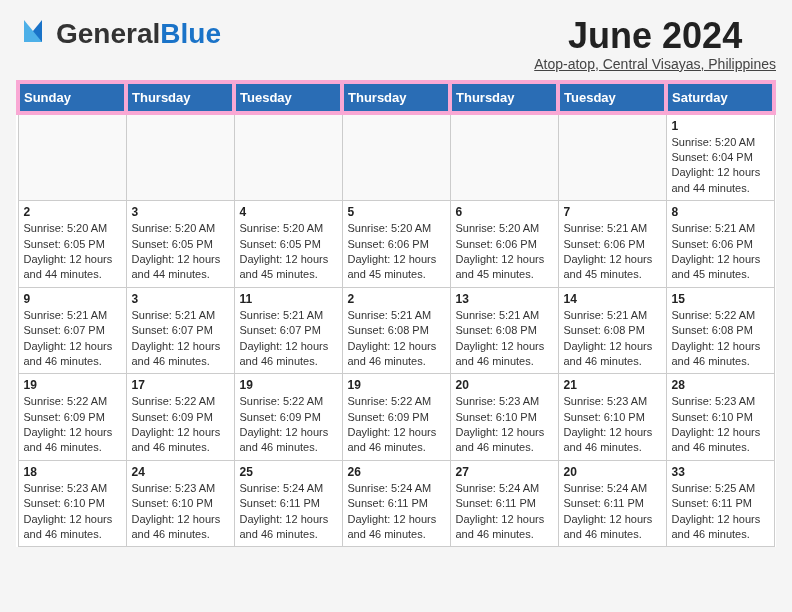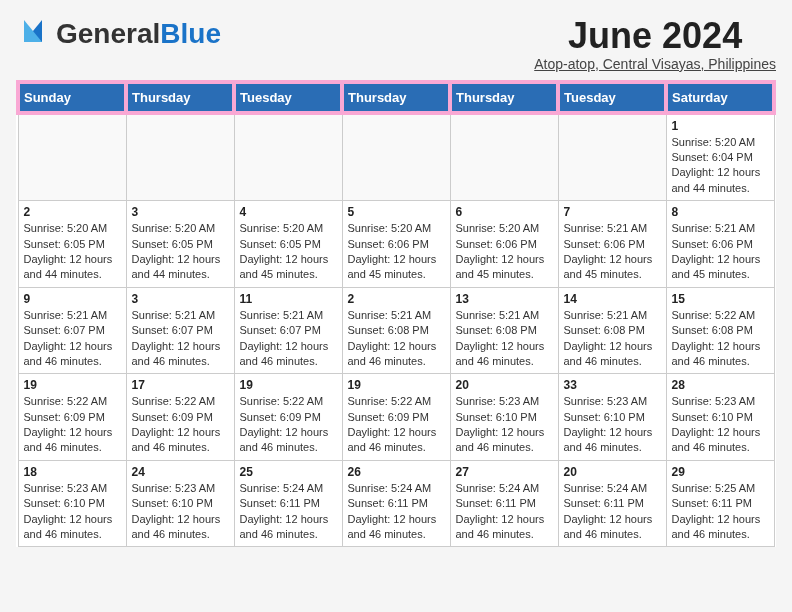--- a/index.html
+++ b/index.html
@@ -197,52 +197,52 @@
         </td>
         <td>
           <span class="day-number">19</span>
           <div class="day-info">Sunrise: 5:22 AM<br>Sunset: 6:09 PM<br>Daylight: 12 hours and 46 minutes.</div>
         </td>
         <td>
           <span class="day-number">20</span>
           <div class="day-info">Sunrise: 5:23 AM<br>Sunset: 6:10 PM<br>Daylight: 12 hours and 46 minutes.</div>
         </td>
         <td>
+          <span class="day-number">21</span>
+          <div class="day-info">Sunrise: 5:23 AM<br>Sunset: 6:10 PM<br>Daylight: 12 hours and 46 minutes.</div>
+        </td>
+        <td>
+          <span class="day-number">28</span>
+          <div class="day-info">Sunrise: 5:23 AM<br>Sunset: 6:10 PM<br>Daylight: 12 hours and 46 minutes.</div>
+        </td>
+      </tr>
+      <tr>
+        <td>
+          <span class="day-number">18</span>
+          <div class="day-info">Sunrise: 5:23 AM<br>Sunset: 6:10 PM<br>Daylight: 12 hours and 46 minutes.</div>
+        </td>
+        <td>
+          <span class="day-number">24</span>
+          <div class="day-info">Sunrise: 5:23 AM<br>Sunset: 6:10 PM<br>Daylight: 12 hours and 46 minutes.</div>
+        </td>
+        <td>
+          <span class="day-number">25</span>
+          <div class="day-info">Sunrise: 5:24 AM<br>Sunset: 6:11 PM<br>Daylight: 12 hours and 46 minutes.</div>
+        </td>
+        <td>
+          <span class="day-number">26</span>
+          <div class="day-info">Sunrise: 5:24 AM<br>Sunset: 6:11 PM<br>Daylight: 12 hours and 46 minutes.</div>
+        </td>
+        <td>
+          <span class="day-number">27</span>
+          <div class="day-info">Sunrise: 5:24 AM<br>Sunset: 6:11 PM<br>Daylight: 12 hours and 46 minutes.</div>
+        </td>
+        <td>
+          <span class="day-number">20</span>
+          <div class="day-info">Sunrise: 5:24 AM<br>Sunset: 6:11 PM<br>Daylight: 12 hours and 46 minutes.</div>
+        </td>
+        <td>
           <span class="day-number">33</span>
-          <div class="day-info">Sunrise: 5:23 AM<br>Sunset: 6:10 PM<br>Daylight: 12 hours and 46 minutes.</div>
-        </td>
-        <td>
-          <span class="day-number">28</span>
-          <div class="day-info">Sunrise: 5:23 AM<br>Sunset: 6:10 PM<br>Daylight: 12 hours and 46 minutes.</div>
-        </td>
-      </tr>
-      <tr>
-        <td>
-          <span class="day-number">18</span>
-          <div class="day-info">Sunrise: 5:23 AM<br>Sunset: 6:10 PM<br>Daylight: 12 hours and 46 minutes.</div>
-        </td>
-        <td>
-          <span class="day-number">24</span>
-          <div class="day-info">Sunrise: 5:23 AM<br>Sunset: 6:10 PM<br>Daylight: 12 hours and 46 minutes.</div>
-        </td>
-        <td>
-          <span class="day-number">25</span>
-          <div class="day-info">Sunrise: 5:24 AM<br>Sunset: 6:11 PM<br>Daylight: 12 hours and 46 minutes.</div>
-        </td>
-        <td>
-          <span class="day-number">26</span>
-          <div class="day-info">Sunrise: 5:24 AM<br>Sunset: 6:11 PM<br>Daylight: 12 hours and 46 minutes.</div>
-        </td>
-        <td>
-          <span class="day-number">27</span>
-          <div class="day-info">Sunrise: 5:24 AM<br>Sunset: 6:11 PM<br>Daylight: 12 hours and 46 minutes.</div>
-        </td>
-        <td>
-          <span class="day-number">20</span>
-          <div class="day-info">Sunrise: 5:24 AM<br>Sunset: 6:11 PM<br>Daylight: 12 hours and 46 minutes.</div>
-        </td>
-        <td>
-          <span class="day-number">29</span>
           <div class="day-info">Sunrise: 5:25 AM<br>Sunset: 6:11 PM<br>Daylight: 12 hours and 46 minutes.</div>
         </td>
       </tr>
     </tbody>
 </table>
 
 </body></html>

